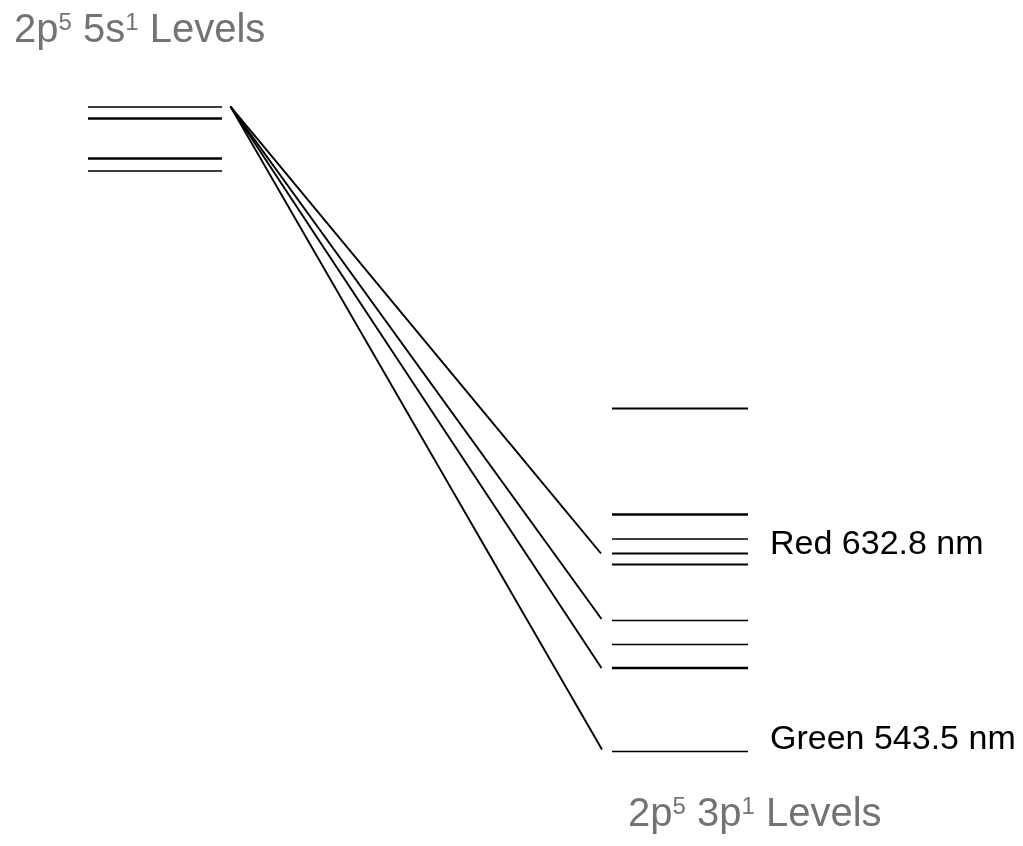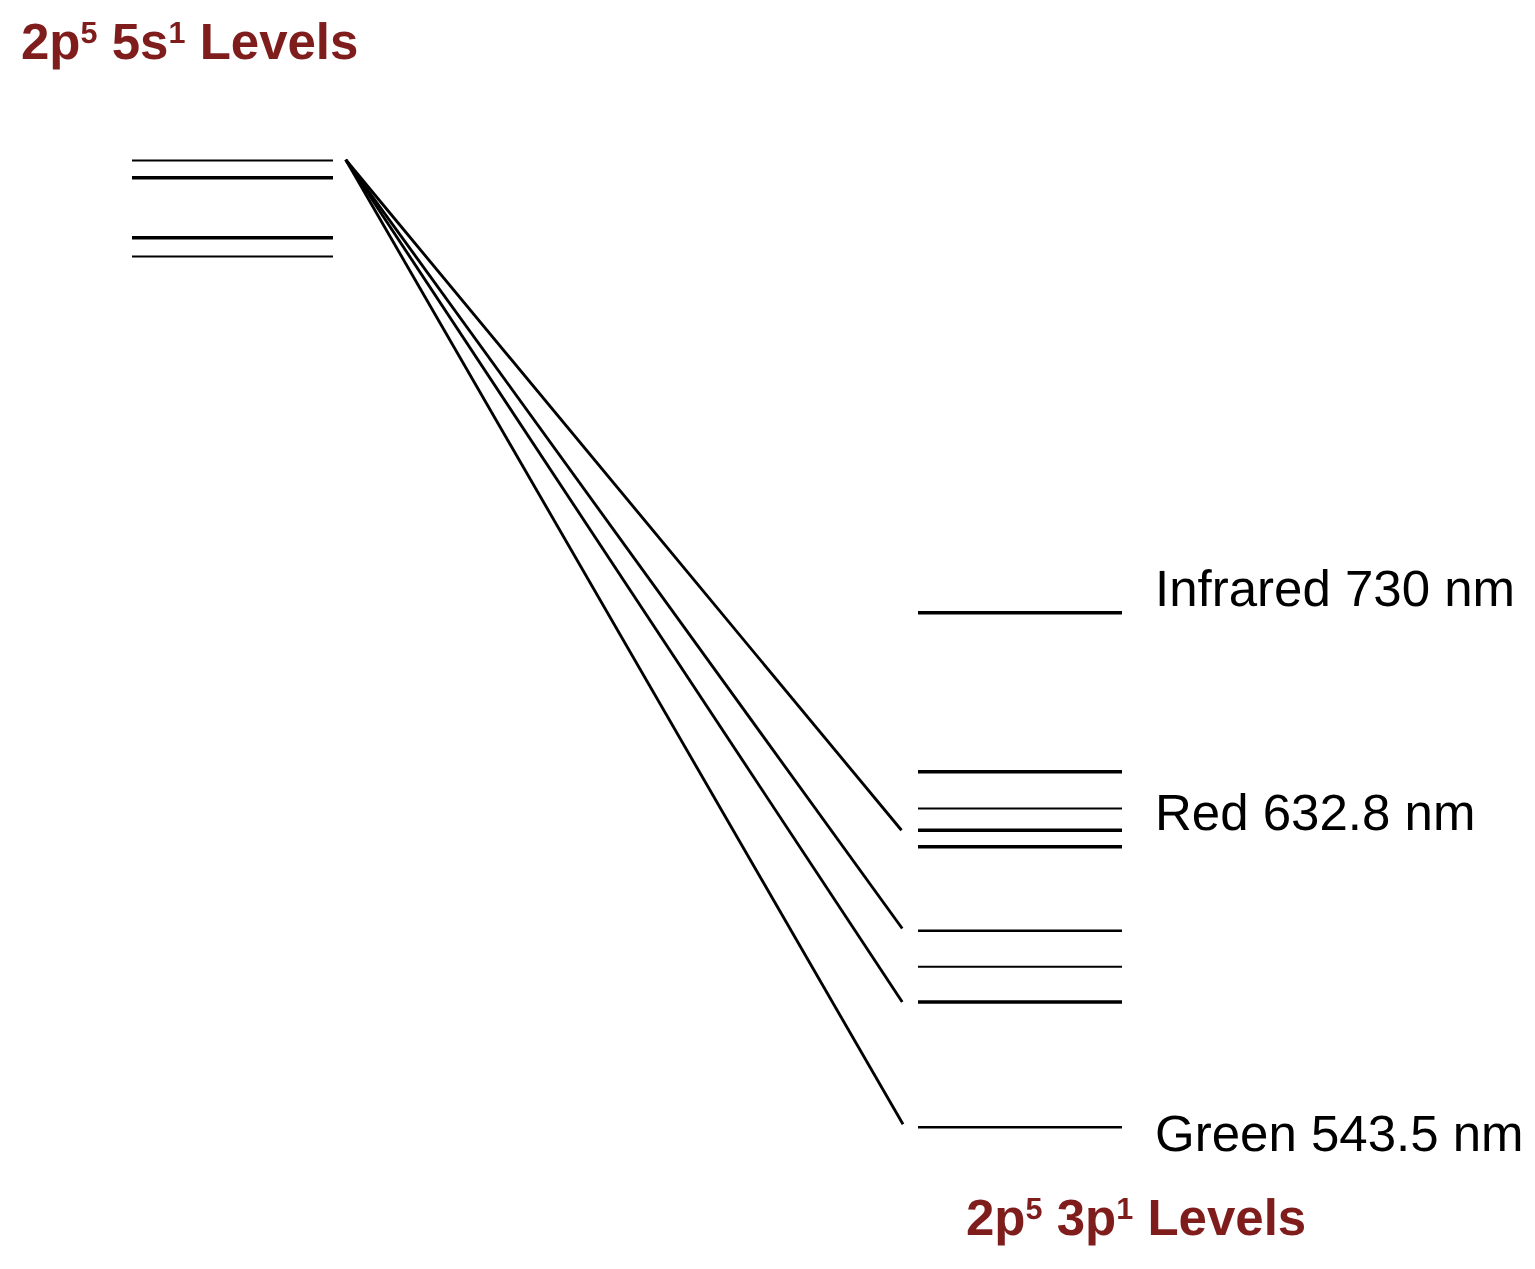--- a/index.html
+++ b/index.html
@@ -18,46 +18,45 @@
   }
   .diagram-svg {
     position: absolute;
     left: 0;
     top: 0;
     width: 1023px;
     height: 846px;
   }
   .title {
     position: absolute;
-    font-size: 34px;
+    font-size: 40px;
     line-height: 46px;
     white-space: nowrap;
-    color: #7f1d1d;
-    font-weight: bold;
+    color: #737373;
   }
   .title sup {
     font-size: 0.6em;
     vertical-align: 0.5em;
     line-height: 0;
   }
   #title-top { left: 14px; top: 5px; }
-  #title-bottom { left: 644px; top: 789px; }
+  #title-bottom { left: 628px; top: 789px; }
   .wl-label {
     position: absolute;
     left: 770px;
     font-size: 34px;
     line-height: 44px;
     white-space: nowrap;
     color: #000000;
   }
   #label-infrared { top: 371px; }
   #label-red      { top: 520px; }
   #label-orange   { top: 586px; }
   #label-yellow   { top: 635px; }
-  #label-green    { top: 734px; }
+  #label-green    { top: 715px; }
 </style>
 </head>
 <body>
 
 <div class="stage">
 
   <svg class="diagram-svg" viewBox="0 0 1023 846">
       <line x1="88" y1="107" x2="222" y2="107" stroke="#000000" stroke-width="1.4"></line>
       <line x1="88" y1="118.5" x2="222" y2="118.5" stroke="#000000" stroke-width="2.4"></line>
       <line x1="88" y1="158.5" x2="222" y2="158.5" stroke="#000000" stroke-width="2.4"></line>
@@ -74,17 +73,16 @@
       <line x1="230.5" y1="106.5" x2="601" y2="553.5" stroke="#000000" stroke-width="1.9"></line>
       <line x1="230.5" y1="106.5" x2="601.5" y2="619" stroke="#000000" stroke-width="1.9"></line>
       <line x1="230.5" y1="106.5" x2="601.5" y2="668" stroke="#000000" stroke-width="1.9"></line>
       <line x1="230.5" y1="106.5" x2="602" y2="749.5" stroke="#000000" stroke-width="1.9"></line>
     </svg>
 
   <div class="title" id="title-top"><span>2p</span><sup>5</sup><span> 5s</span><sup>1</sup><span> Levels</span></div>
 
   <div class="title" id="title-bottom"><span>2p</span><sup>5</sup><span> 3p</span><sup>1</sup><span> Levels</span></div>
 
-  <div class="wl-label" id="label-infrared">Infrared 730 nm</div>
   <div class="wl-label" id="label-red">Red 632.8 nm</div>
   <div class="wl-label" id="label-green">Green 543.5 nm</div>
 
 </div>
 
 </body></html>

